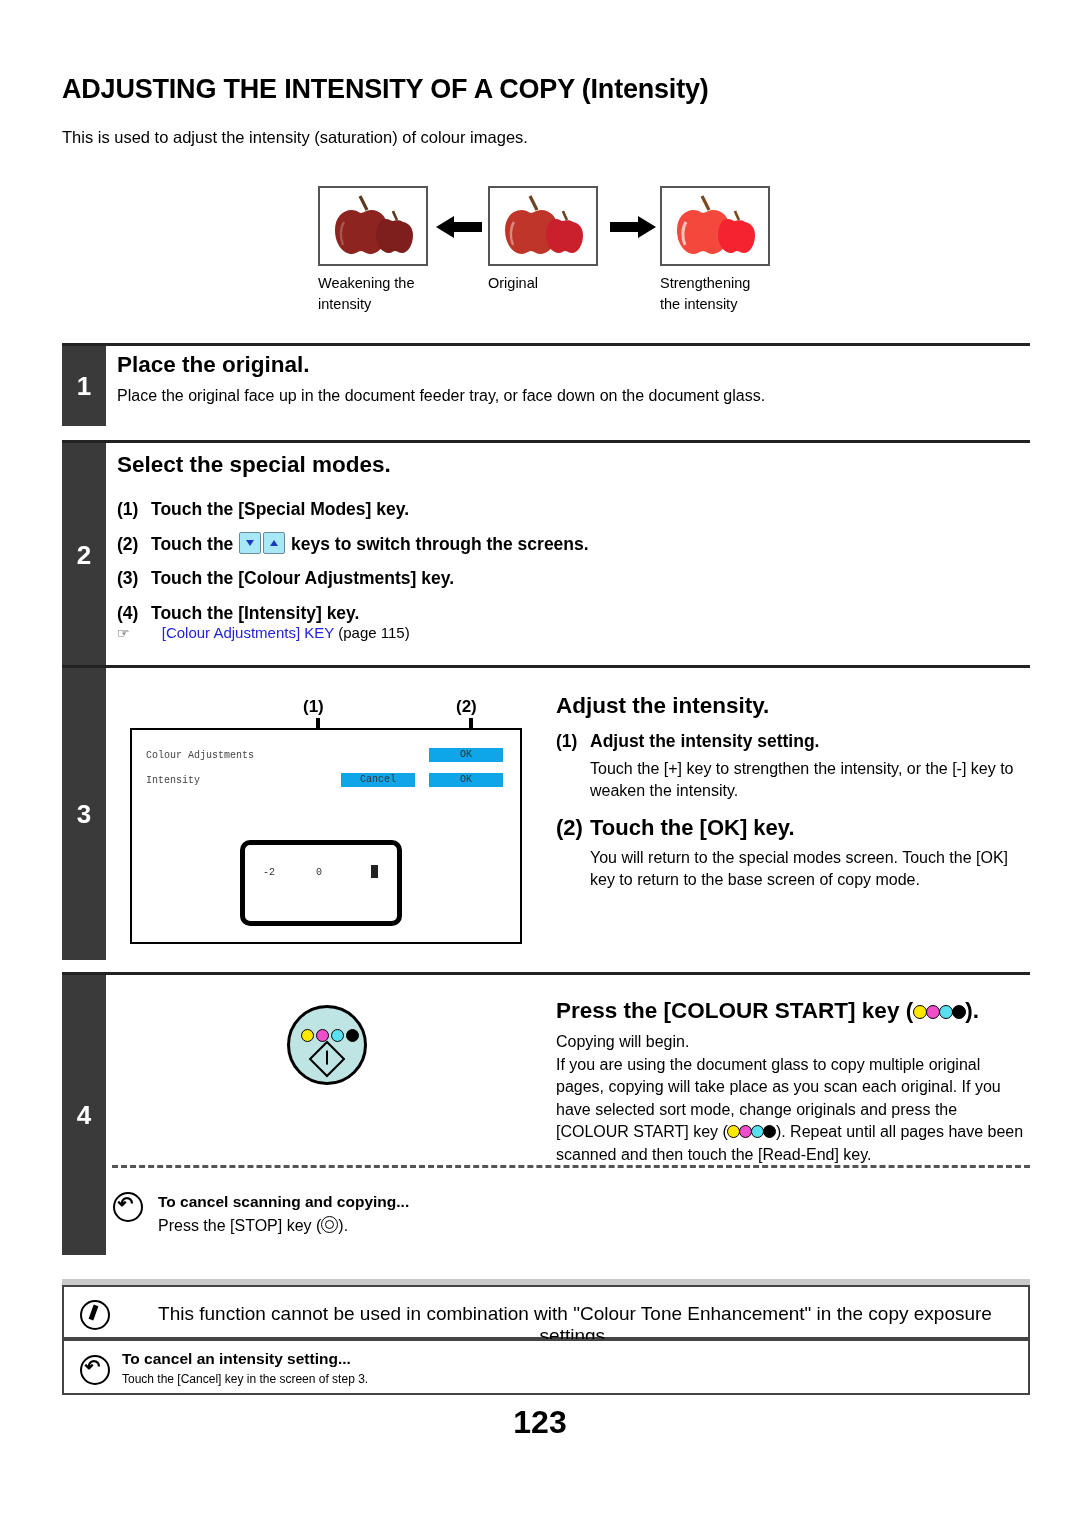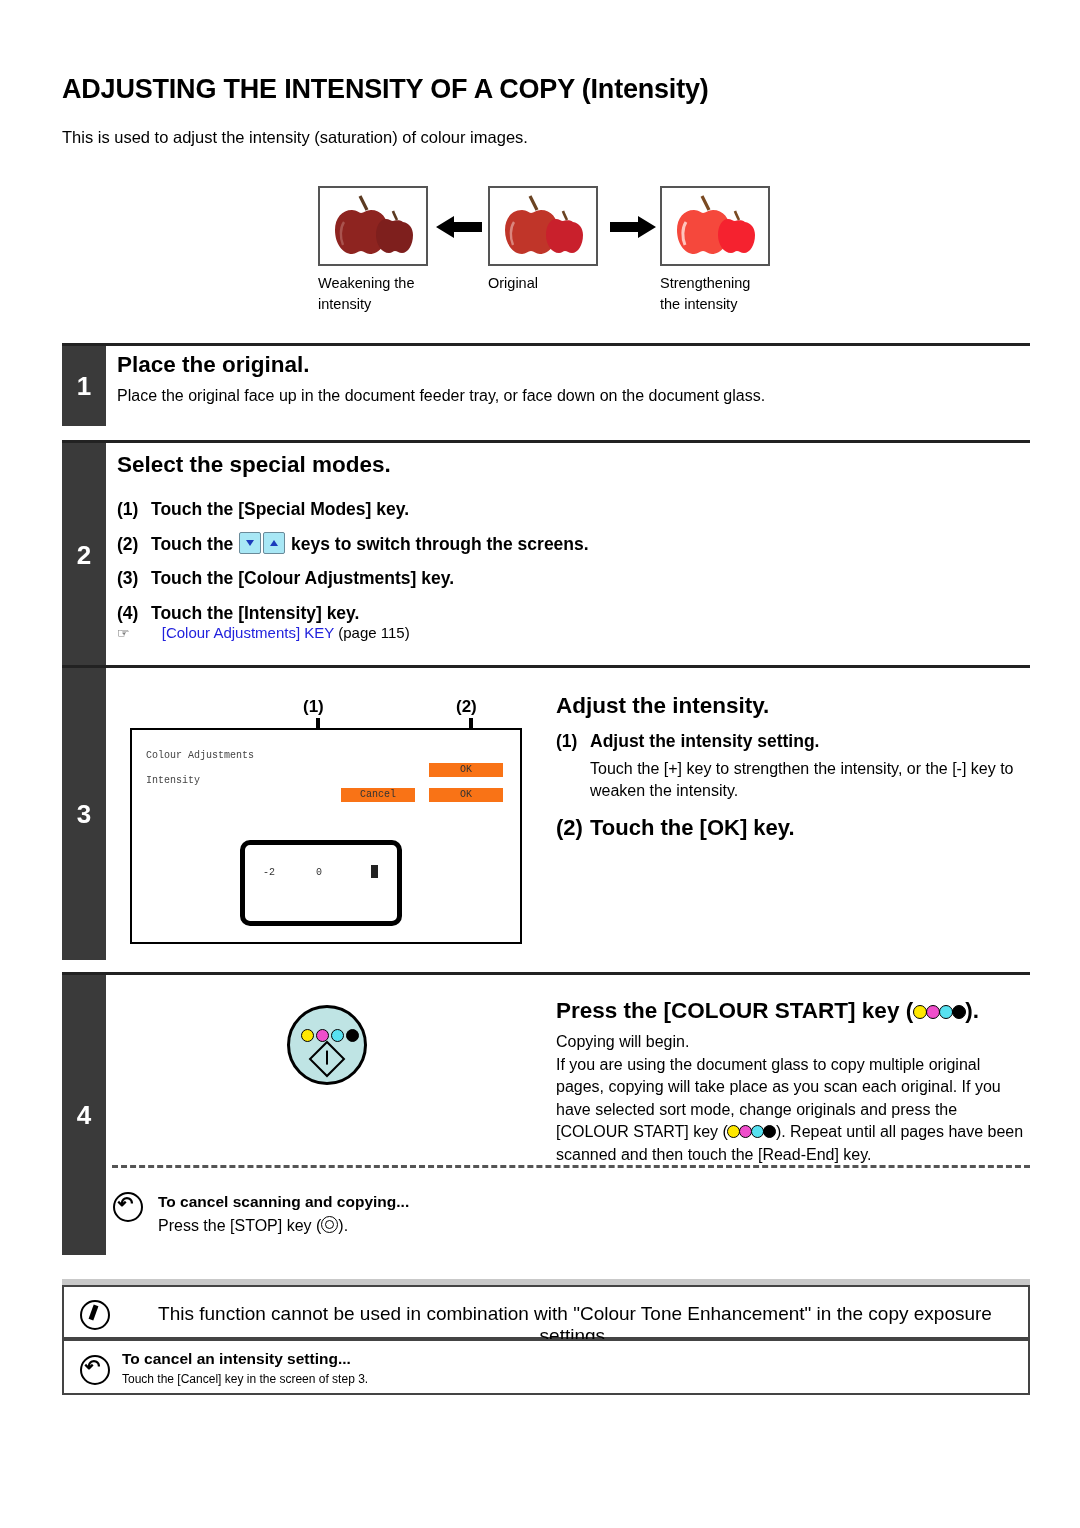--- a/index.html
+++ b/index.html
@@ -139,28 +139,27 @@
     background: #fff;
   }
   .lcd-label {
     position: absolute;
     font-family: "Liberation Mono", monospace;
     font-size: 10px;
     color: #444;
   }
   .lcd-btn {
     position: absolute;
-    background: #f97316;
+    background: #0ea5e9;
     font-family: "Liberation Mono", monospace;
     font-size: 10px;
     color: #333;
     text-align: center;
     line-height: 14px;
     height: 14px;
-    margin-top: 15px;
   }
   .lcd-inner {
     position: absolute;
     left: 108px; top: 110px;
     width: 152px; height: 76px;
     border: 5px solid #000;
     border-radius: 10px;
     background: #fff;
   }
   .lcd-val {
@@ -455,20 +454,21 @@
     <div style="font-size:17.5px; font-weight:bold;">
       <span style="display:inline-block; width:34px;">(1)</span><span>Adjust the intensity setting.</span>
     </div>
     <div style="font-size:16px; line-height:22px; margin-left:34px; margin-top:6px;">Touch the [+] key to strengthen the intensity, or the [-] key to weaken the intensity.</div>
   </div>
 
   <div style="position:absolute; left:556px; top:815px; width:470px;">
     <div style="font-size:22px; font-weight:bold;">
       <span style="display:inline-block; width:34px;">(2)</span><span>Touch the [OK] key.</span>
     </div>
+    <div style="font-size:16px; line-height:22px; margin-left:34px; margin-top:6px;">You will return to the special modes screen. Touch the [OK] key to return to the base screen of copy mode.</div>
   </div>
 
   <div class="rule" style="top:972px;"></div>
   <div class="stepbar" style="top:975px; height:280px;">4</div>
 
   <div class="startbtn">
     <div class="cmyk-row">
       <span class="cdot" style="background:#ffe800;"></span><span class="cdot" style="background:#ef4ecb;"></span><span class="cdot" style="background:#57e1f0;"></span><span class="cdot" style="background:#000;"></span>
     </div>
     <div class="diamond"></div>
@@ -503,14 +503,15 @@
   </div>
 
   <div class="notebox" style="top:1339px; height:56px;">
     <div class="circ-icon" style="left:16px; top:14px;">
       <span class="gl">↶</span>
     </div>
     <div style="position:absolute; left:58px; top:9px; font-size:15.5px; font-weight:bold;">To cancel an intensity setting...</div>
     <div style="position:absolute; left:58px; top:31px; font-size:12px;">Touch the [Cancel] key in the screen of step 3.</div>
   </div>
 
+  <div class="pagenum">123</div>
 
 </div>
 
 </body></html>

